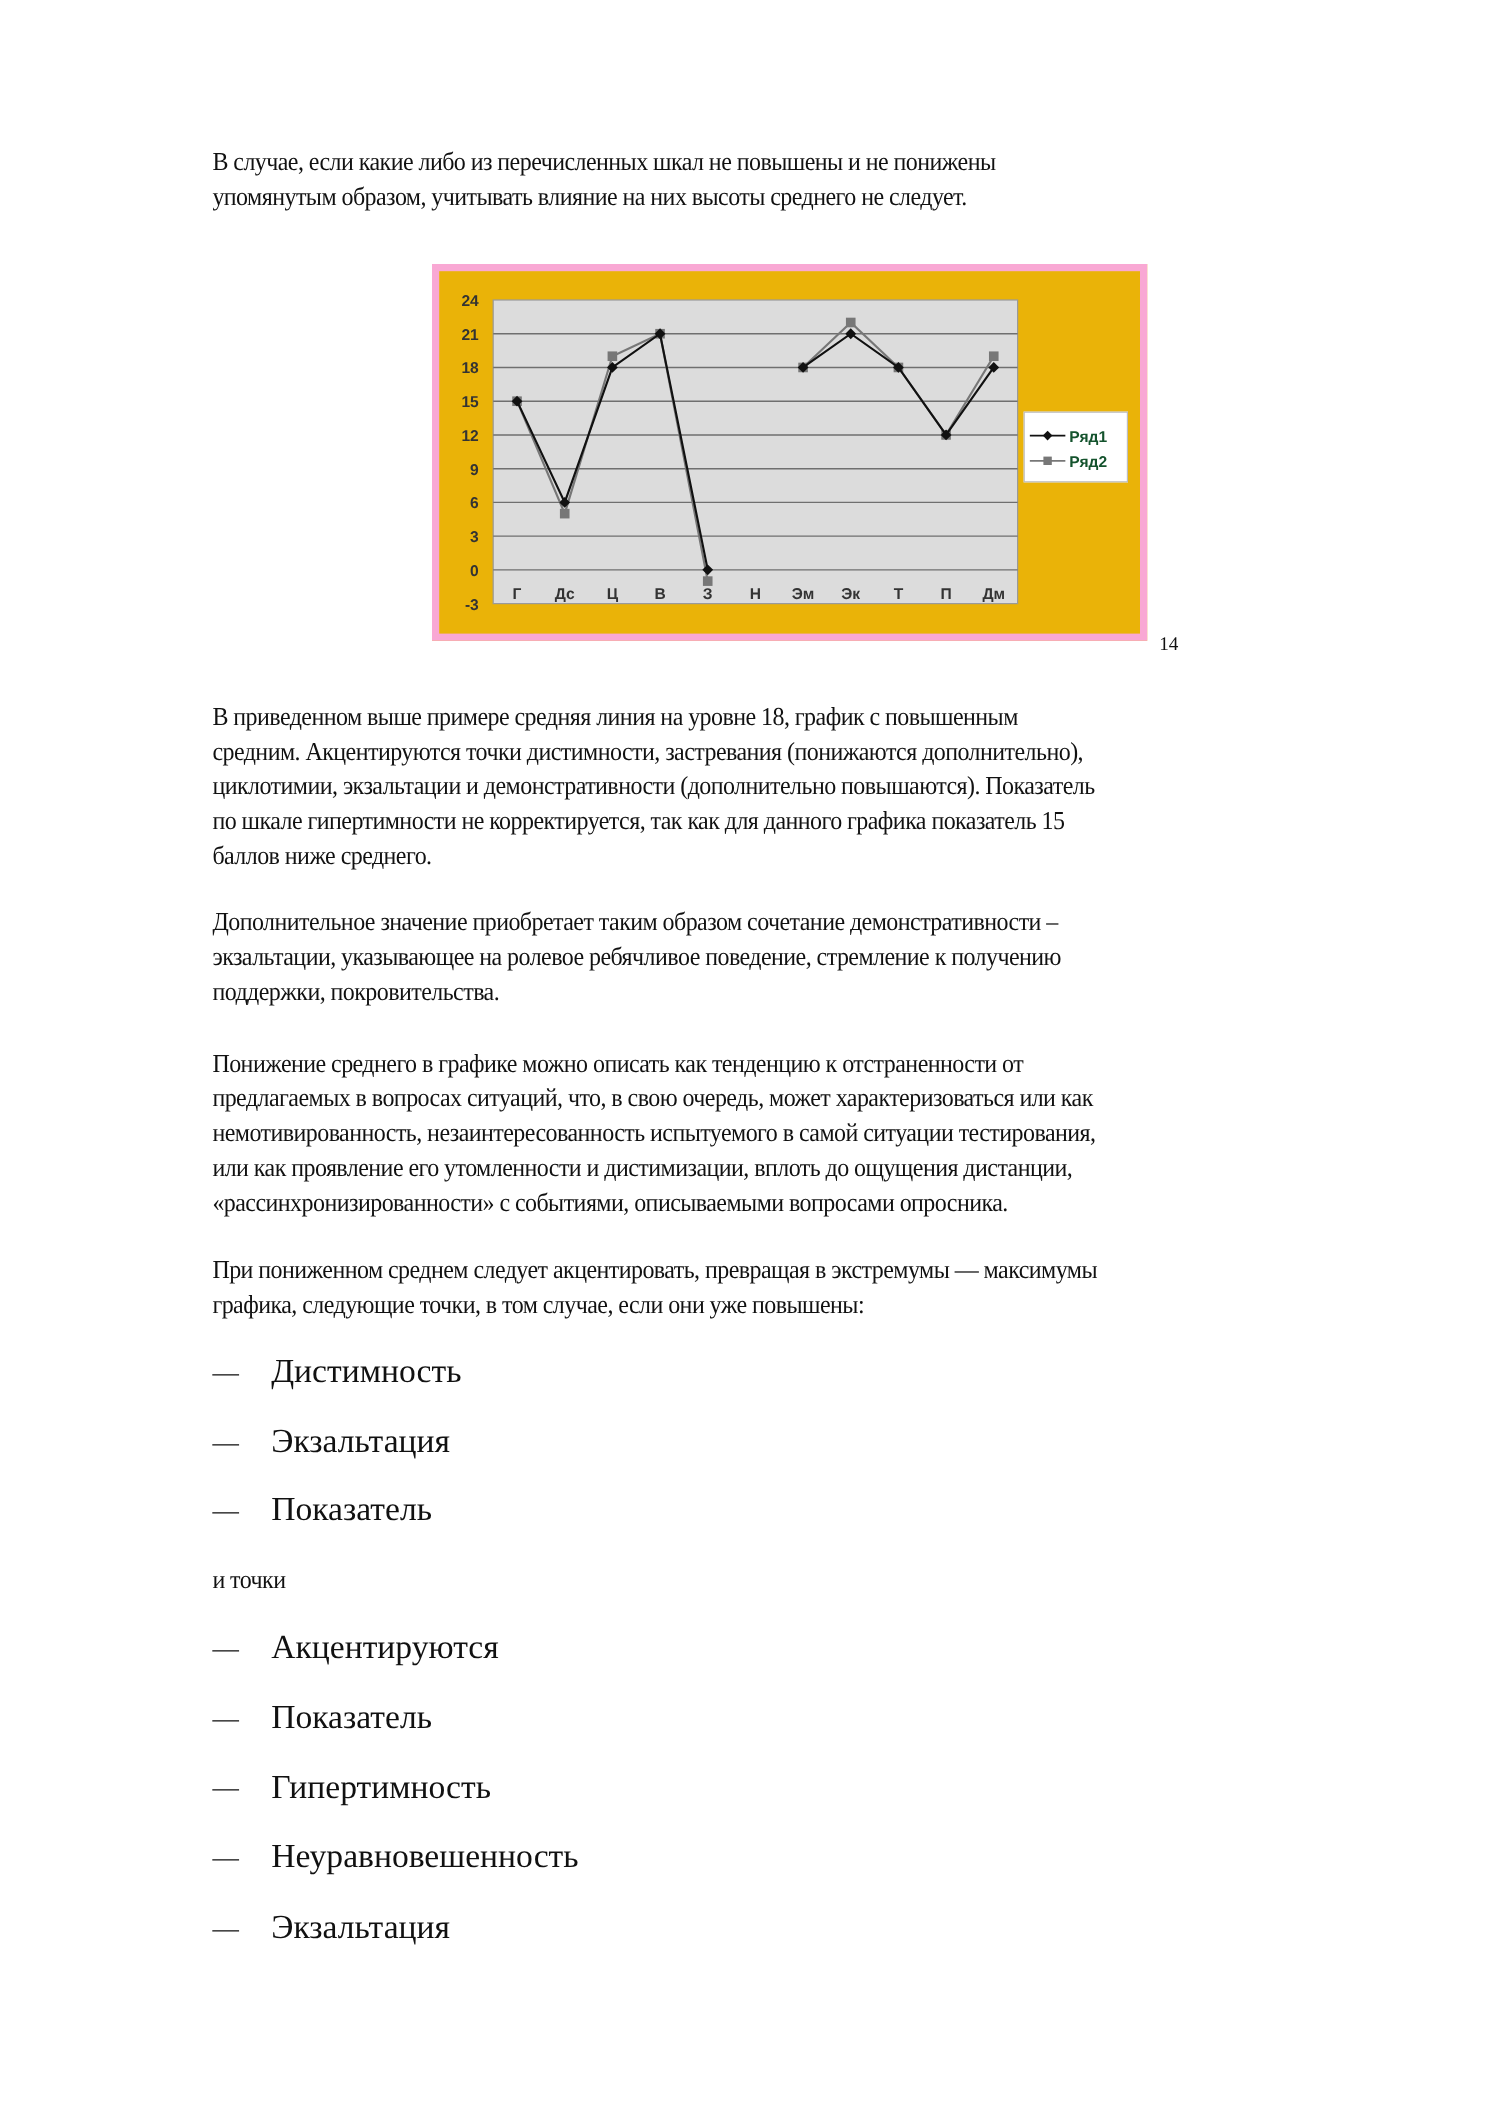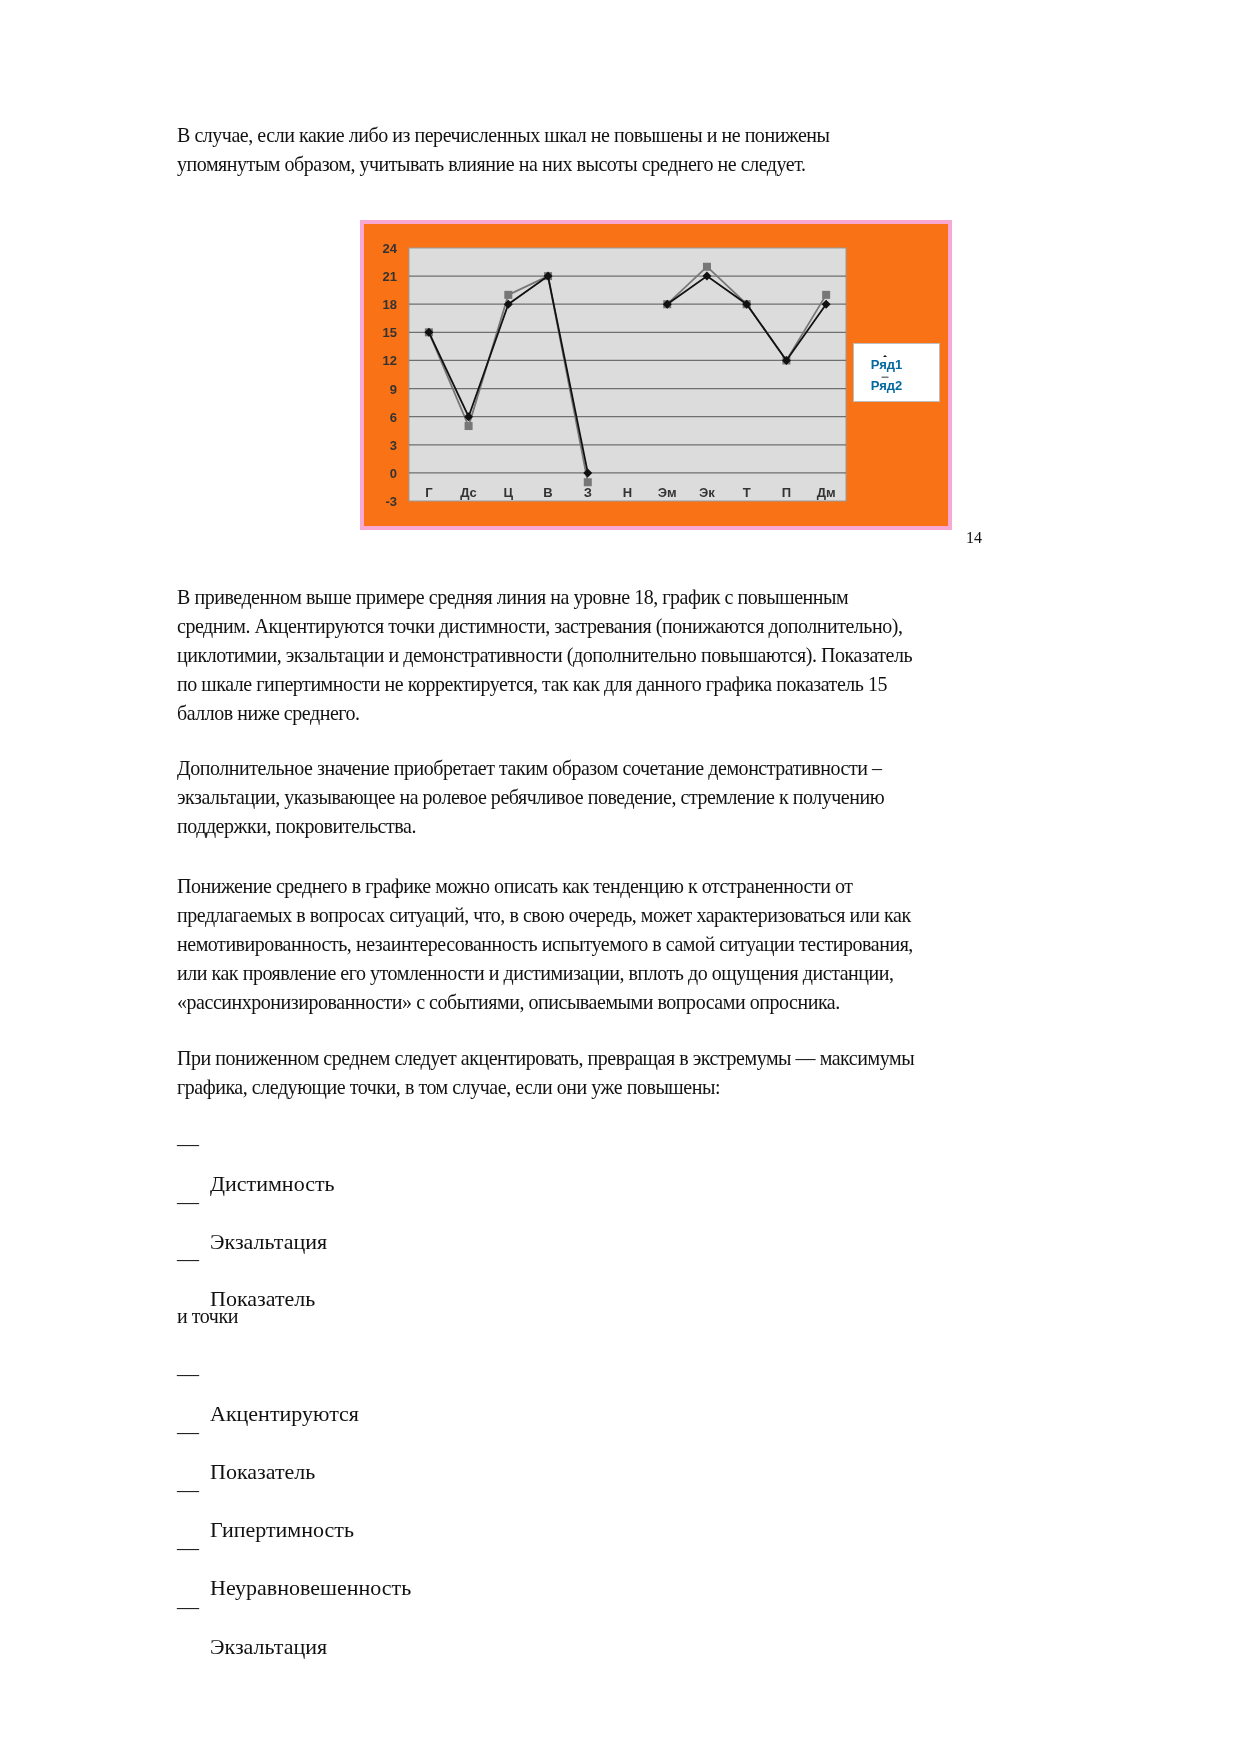--- a/index.html
+++ b/index.html
@@ -1,28 +1,28 @@
 <!DOCTYPE html>
 <html><head>
 <meta charset="utf-8">
 <style>
   html, body { margin: 0; padding: 0; background: #ffffff; }
   body { width: 1240px; height: 1754px; position: relative; overflow: hidden;
          font-family: "Liberation Serif", "DejaVu Serif", serif; color: #111; }
   .line { position: absolute; left: 177px; font-size: 21.5px; white-space: nowrap;
           letter-spacing: -0.5px; transform: scaleX(0.93); transform-origin: left center; line-height: 29px; height: 29px; }
   .dash { position: absolute; left: 177px; font-size: 22px; line-height: 29px; }
-  .item { position: absolute; left: 210px; font-size: 22px; line-height: 29px; white-space: nowrap; margin-top: 40px; }
+  .item { position: absolute; left: 226px; font-size: 28px; line-height: 29px; white-space: nowrap; }
   .pagenum { position: absolute; left: 966px; top: 523px; font-size: 16px; line-height: 29px; }
   .chart-frame { position: absolute; left: 360px; top: 220px; width: 584px; height: 302px;
-                 border: 4px solid #f9a8d4; background: #f97316; }
+                 border: 6px solid #f9a8d4; background: #eab308; }
   .chart-svg { position: absolute; left: 0; top: 0; }
   .legend { position: absolute; left: 853px; top: 343px; width: 85px; height: 57px;
             border: 1px solid #bdbdbd; background: #fff; font-family: "Liberation Sans", "DejaVu Sans", sans-serif; }
-  .legend-row { position: absolute; left: 16px; height: 18px; display: flex; align-items: center; font-size: 13px; font-weight: bold; color: #0369a1; flex-direction: column; }
+  .legend-row { position: absolute; left: 4px; height: 18px; display: flex; align-items: center; font-size: 13px; font-weight: bold; color: #14532d; }
   .legend-row svg { margin-right: 3px; }
 </style>
 </head>
 <body>
 
 <div>
   <div class="line" style="top:121px">В случае, если какие либо из перечисленных шкал не повышены и не понижены</div>
   <div class="line" style="top:150px">упомянутым образом, учитывать влияние на них высоты среднего не следует.</div>
 </div>
 

